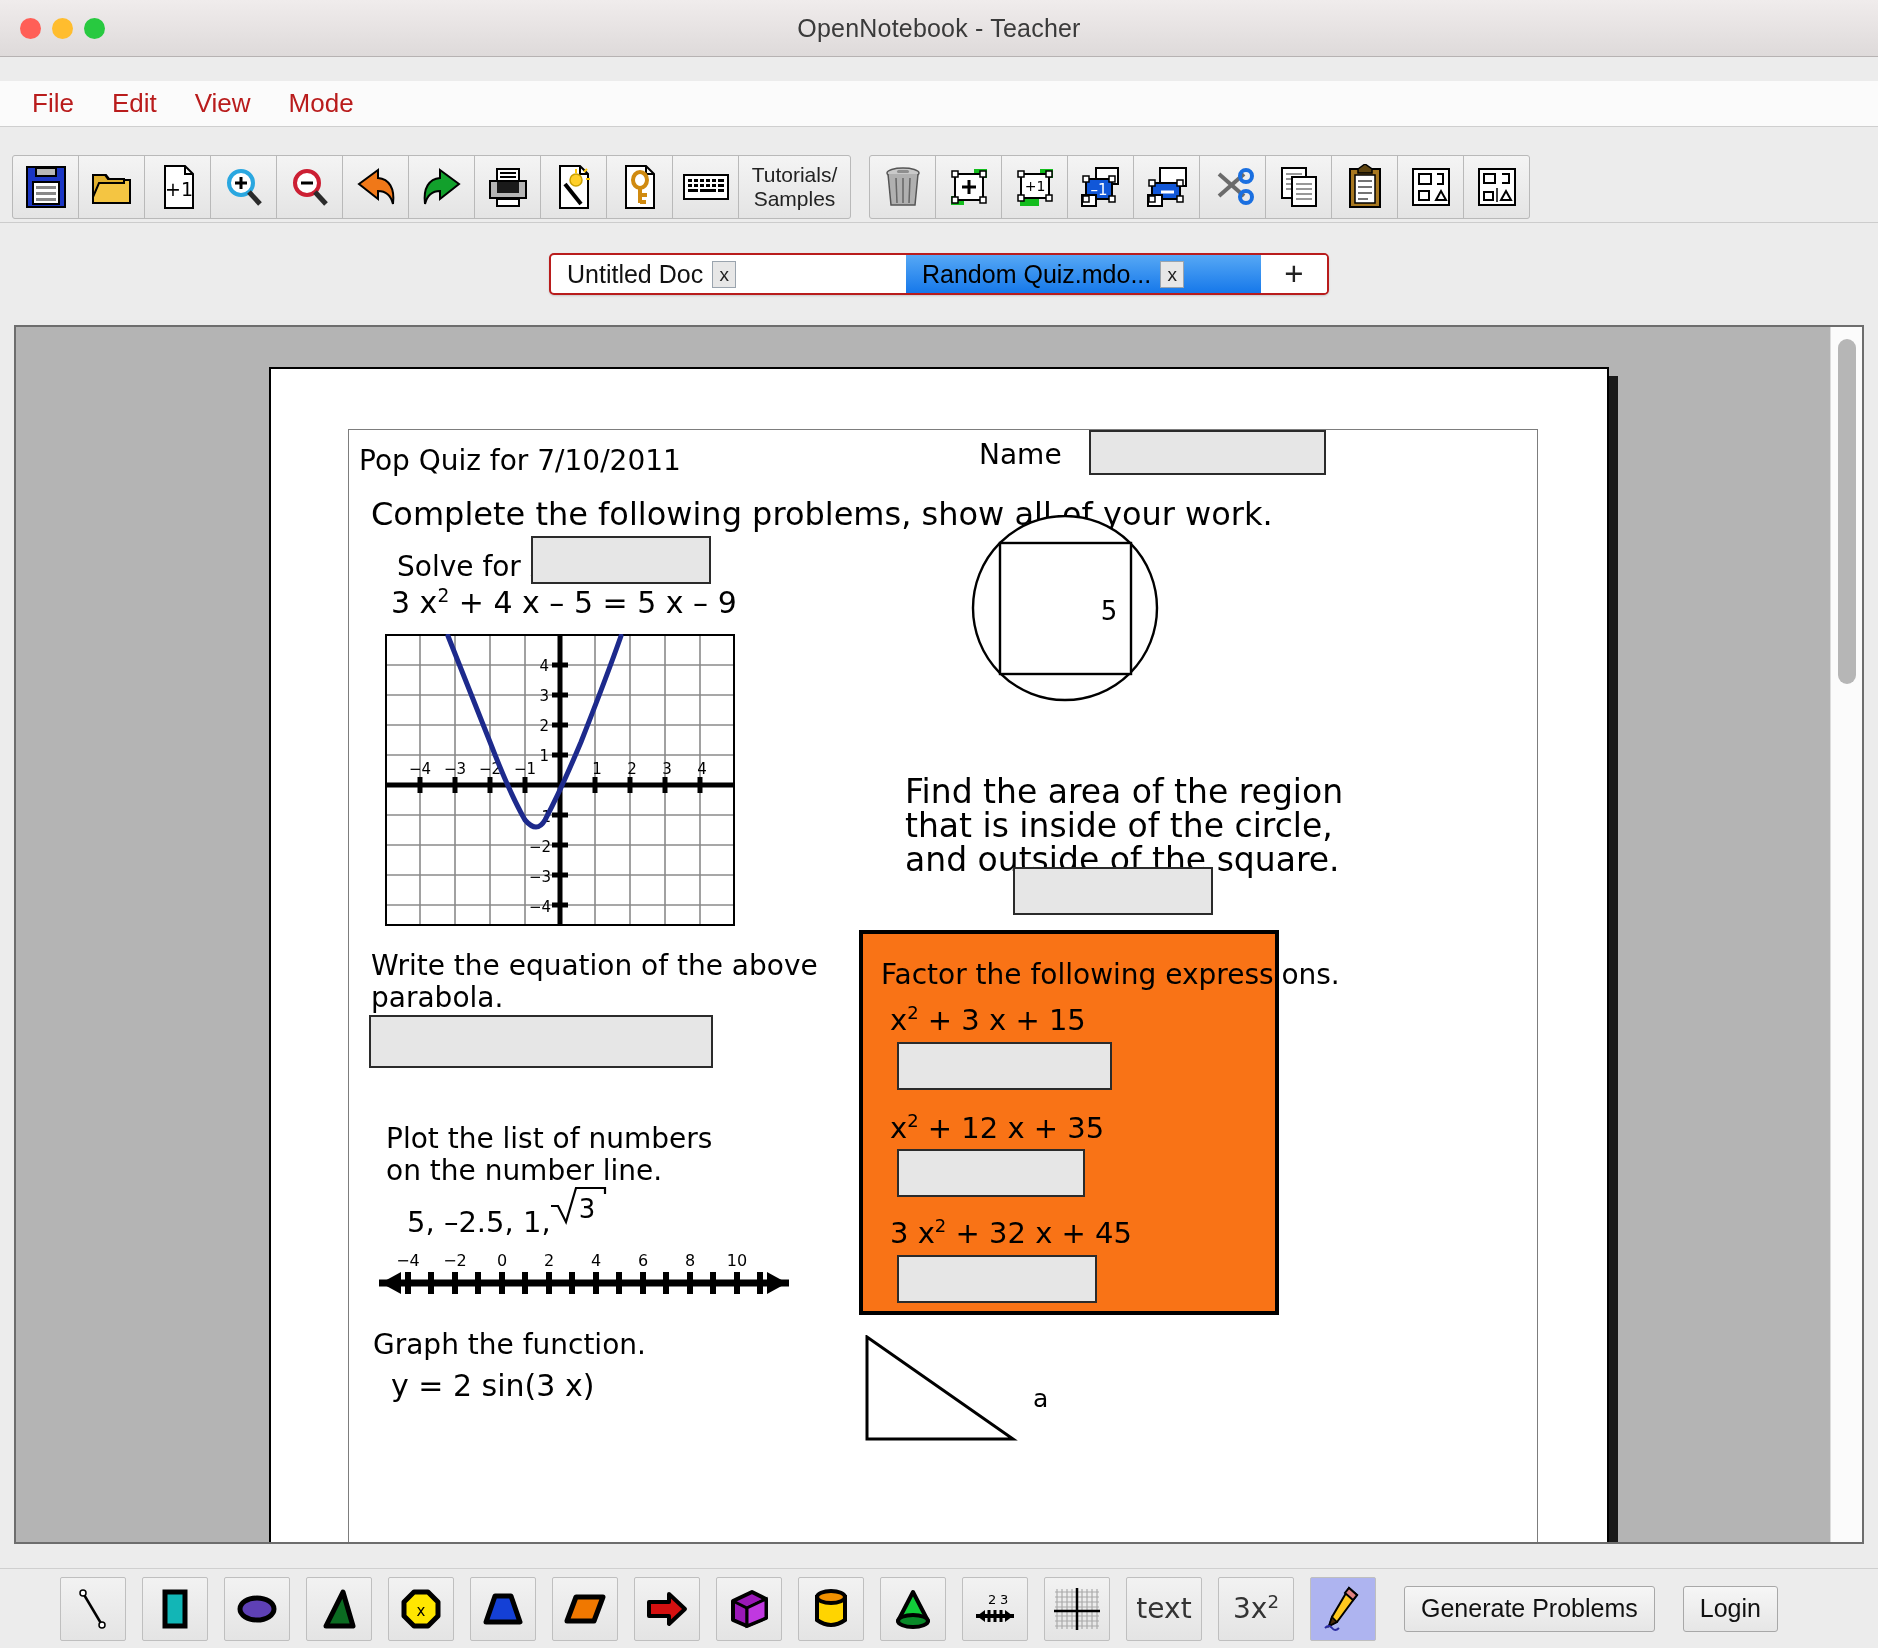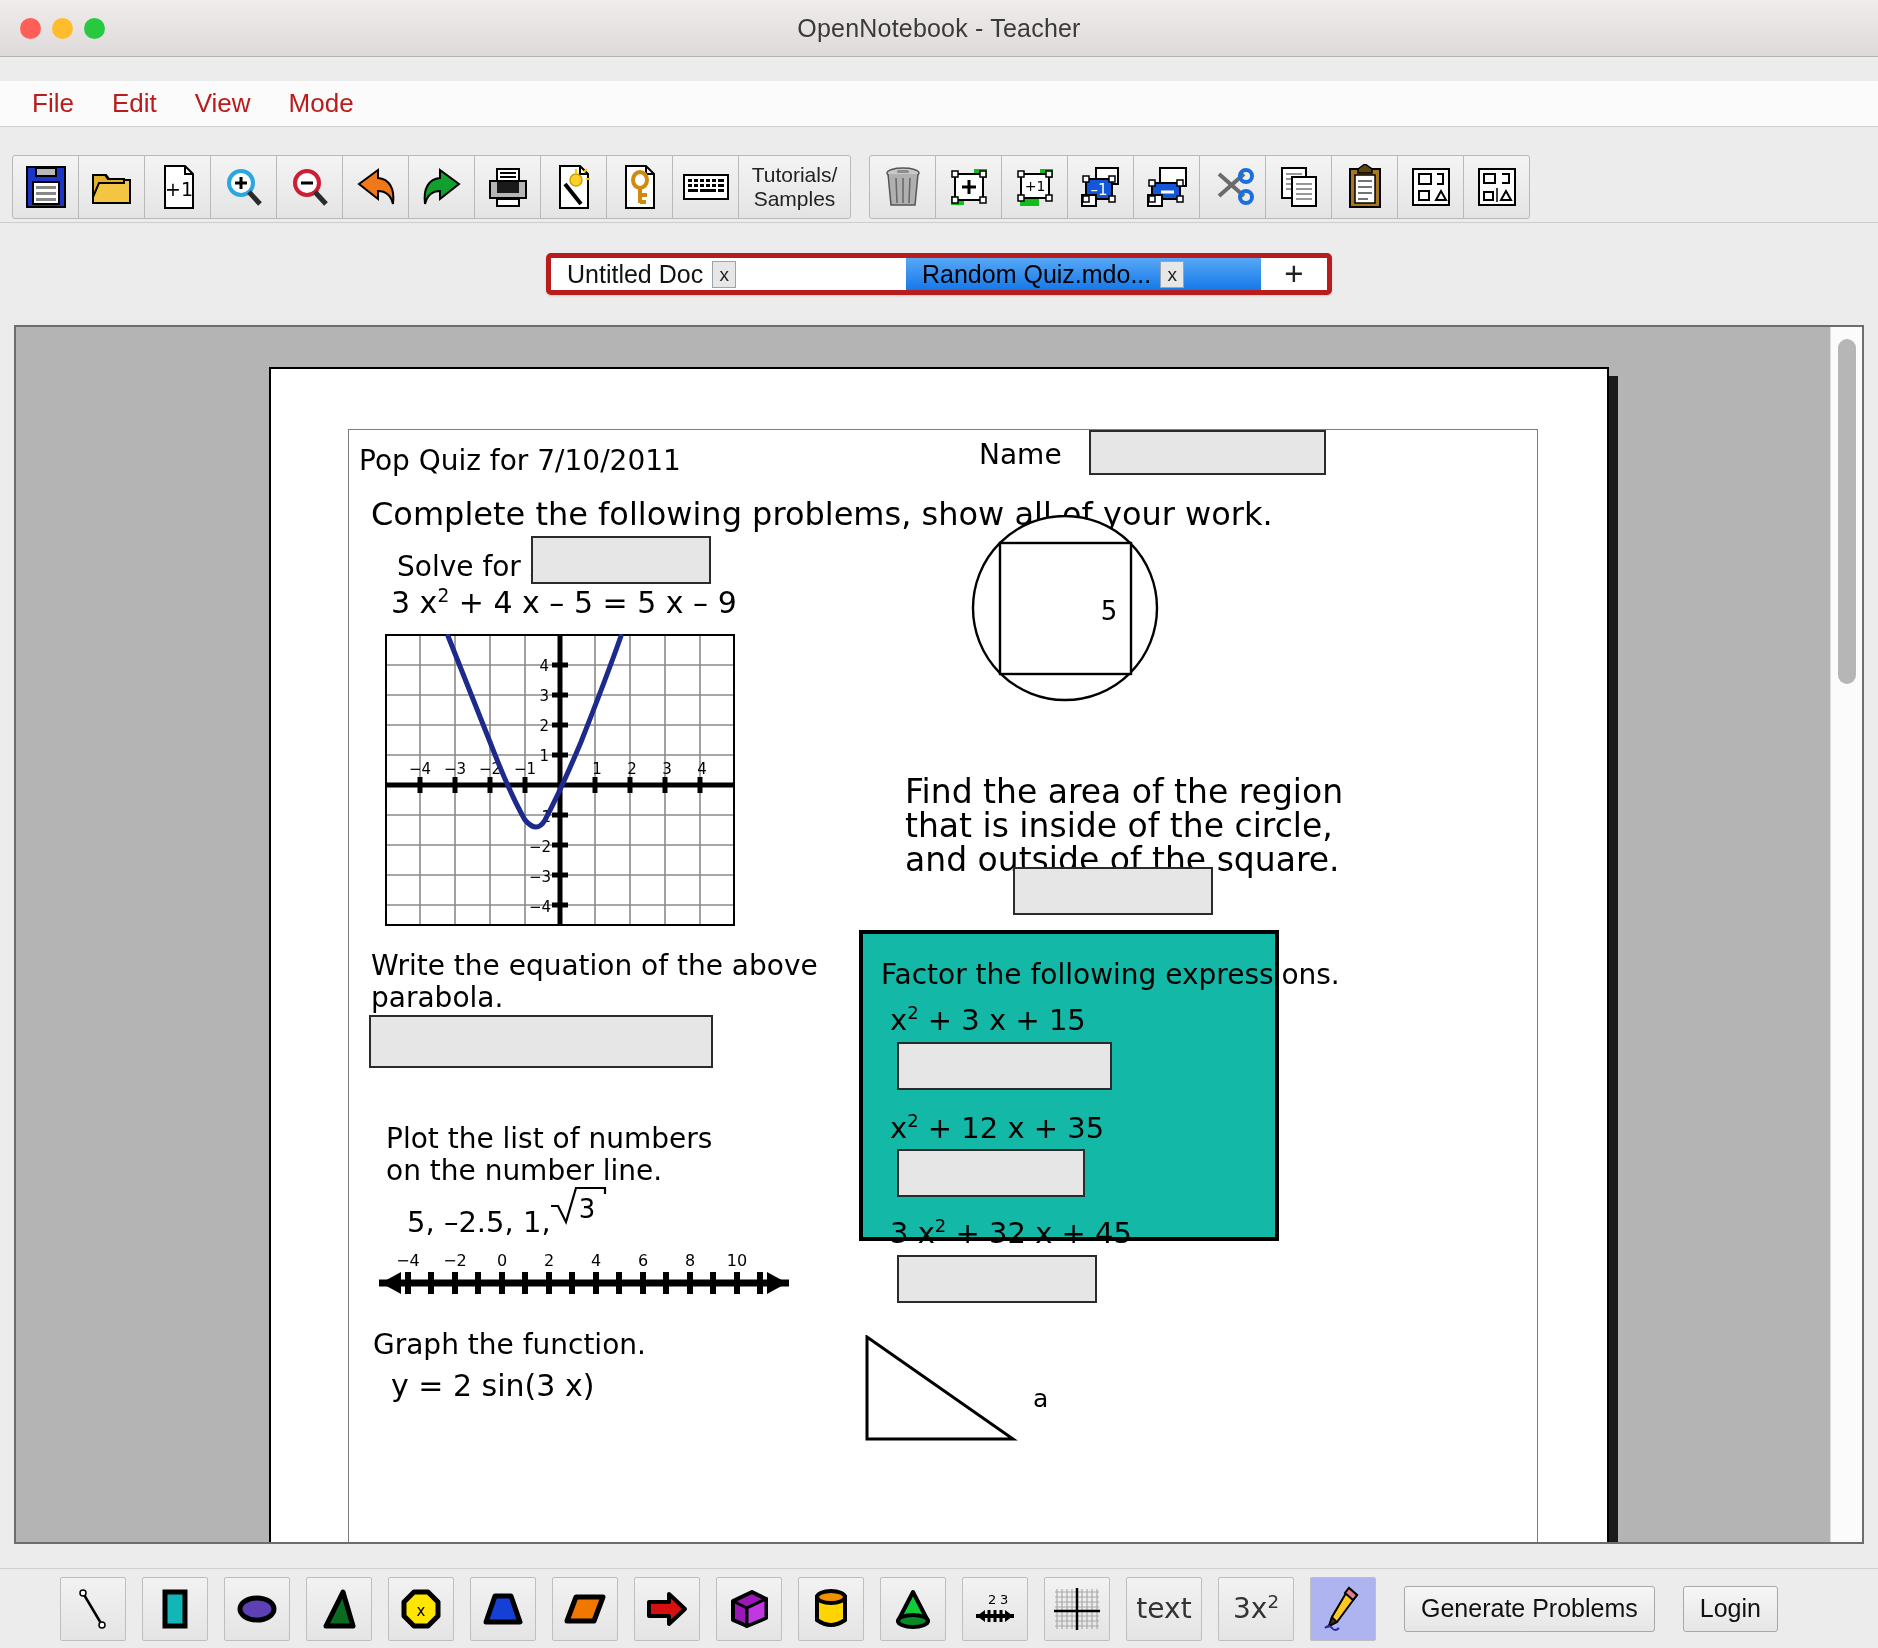--- a/index.html
+++ b/index.html
@@ -51,21 +51,21 @@
     width:65px; height:62px; background:linear-gradient(#f4f4f4,#e4e4e4);
     display:flex; align-items:center; justify-content:center; cursor:pointer;
     position:relative;
   }
   .tbtn.wide { width:111px; }
   .tbtn .lbl { font-size:21px; line-height:24px; text-align:center; color:#222; }
   .tbtn svg { display:block; }
 
   
   .tabstrip-wrap { height:54px; flex:0 0 54px; background:#ececec; display:flex; align-items:center; justify-content:center; }
-  .tabstrip { display:flex; height:42px; background:#fff; border:5px solid #b91c1c; border-radius:5px; overflow:hidden; box-shadow:0 1px 2px rgba(0,0,0,.15); }
+  .tabstrip { display:flex; height:42px; background:#fff; border:2px solid #b91c1c; border-radius:5px; overflow:hidden; box-shadow:0 1px 2px rgba(0,0,0,.15); }
   .tab { display:flex; align-items:center; gap:9px; padding:0 16px; font-size:25px; color:#111; min-width:355px; cursor:pointer; }
   .tab.active { background:linear-gradient(#56a8f5,#1678ea); color:#000; }
   .tab .x {
     font-size:19px; width:24px; height:27px; line-height:26px; text-align:center;
     background:#e7e7e7; border:1px solid #9aa4ae; color:#222; cursor:pointer;
   }
   .tab-add { width:66px; display:flex; align-items:center; justify-content:center; font-size:33px; color:#222; cursor:pointer; background:#fff; }
 
   
   .docarea { flex:1 1 auto; position:relative; background:#b4b4b4; border:2px solid #6d6d6d; margin:0 14px 0 14px; overflow:hidden; }
@@ -543,21 +543,21 @@
             <circle cx="96" cy="93" r="92" fill="#fff" stroke="#000" stroke-width="2.4"></circle>
             <rect x="31" y="28" width="131" height="131" fill="#fff" stroke="#000" stroke-width="2.4"></rect>
             <text x="140" y="105" font-size="26" font-family="DejaVu Sans, sans-serif" fill="#000" text-anchor="middle">5</text>
           </svg>
         </div>
         <div class="doc-t" style="left:556px; top:345px; font-size:33px; line-height:34px;"><span>Find the area of the region</span>
 <span>that is inside of the circle,</span>
 <span>and outside of the square.</span></div>
         <div class="ansbox" style="left:664px; top:437px; width:200px; height:48px;"></div>
 
-        <div style="position:absolute; left:510px; top:500px; width:420px; height:311px; border:4px solid #000; background:#14b8a6;">
+        <div style="position:absolute; left:510px; top:500px; width:420px; height:385px; border:4px solid #000; background:#f97316;">
           <div class="doc-t" style="left:18px; top:24px; font-size:28px;">Factor the following expressions.</div>
           <div class="doc-t" style="left:27px; top:68px; font-size:29px;"><span>x</span><span class="sup">2</span><span> + 3 x + 15</span></div>
           <div class="ansbox" style="left:34px; top:108px; width:215px; height:48px;"></div>
           <div class="doc-t" style="left:27px; top:176px; font-size:29px;"><span>x</span><span class="sup">2</span><span> + 12 x + 35</span></div>
           <div class="ansbox" style="left:34px; top:215px; width:188px; height:48px;"></div>
           <div class="doc-t" style="left:27px; top:281px; font-size:29px;"><span>3 x</span><span class="sup">2</span><span> + 32 x + 45</span></div>
           <div class="ansbox" style="left:34px; top:321px; width:200px; height:48px;"></div>
         </div>
 
         <div style="position:absolute; left:514px; top:905px;">

